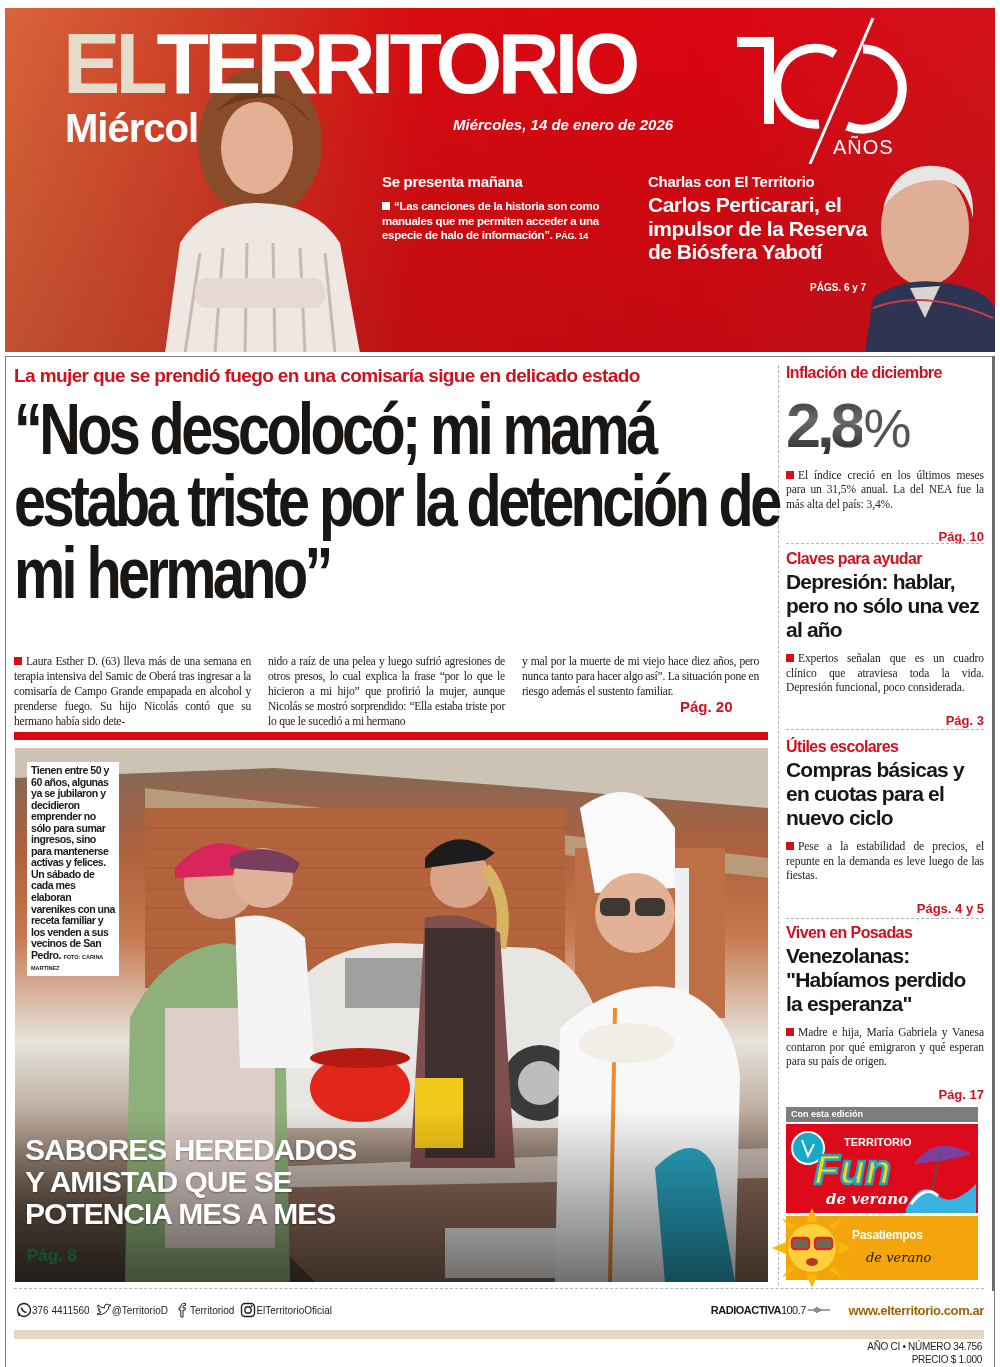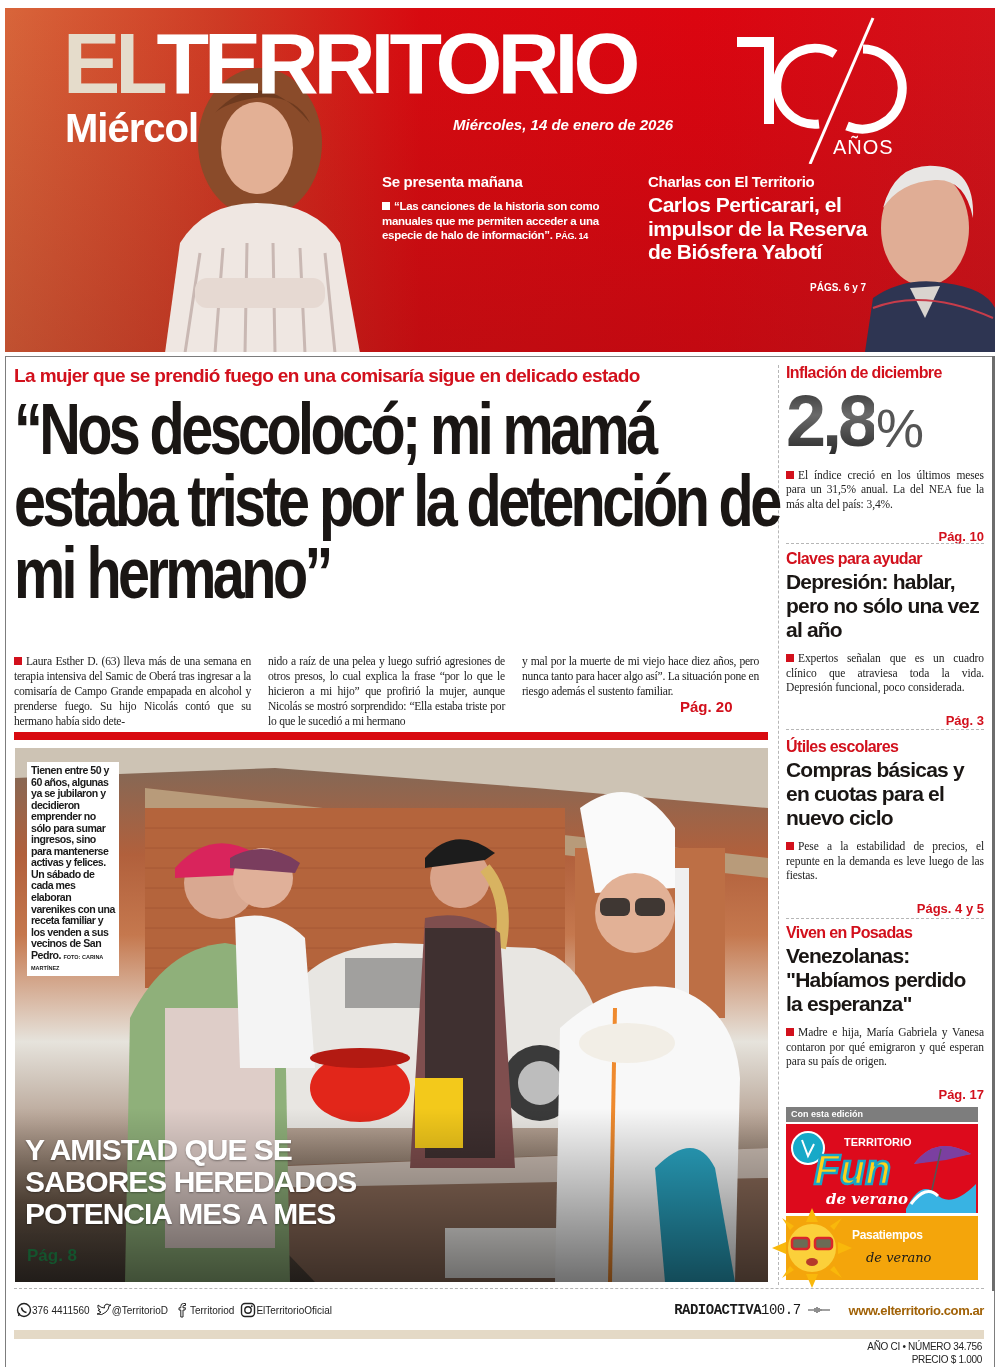--- a/index.html
+++ b/index.html
@@ -62,37 +62,37 @@
 
   
   .side { position:absolute; left:786px; width:198px; }
   .side .kicker { font-size:16px; font-weight:700; color:#d2101c; letter-spacing:-0.6px; white-space:nowrap; }
   .side .title { font-size:21px; font-weight:700; color:#1a1614; line-height:1.15; letter-spacing:-0.8px; margin-top:2px; }
   .side .desc { font-family:"Liberation Serif", serif; font-size:11.5px; line-height:1.25; color:#222; margin-top:9px; text-align:justify; letter-spacing:-0.1px; }
   .side .page { font-size:13px; font-weight:700; color:#d2101c; text-align:right; margin-top:18px; }
   .side-sep { position:absolute; left:786px; width:198px; border-top:1px dashed #b6b6b6; }
 
   .inflation-big { display:flex; align-items:flex-end; margin-top:0; height:72px; }
-  .inflation-big .num { font-size:72px; font-weight:900; letter-spacing:-4px; line-height:0.9;
+  .inflation-big .num { font-size:63px; font-weight:900; letter-spacing:-4px; line-height:0.9;
     background: linear-gradient(180deg, #3a3a3a 0%, #6a6a6a 40%, #2d2d2d 100%); -webkit-background-clip:text; background-clip:text; color:transparent; }
   .inflation-big .pct { font-size:54px; font-weight:300; color:#555; line-height:0.95; margin-left:2px; }
 
   .edition-label { position:absolute; left:786px; top:1107px; width:192px; height:15px; background:#7d7d7d; color:#fff; font-size:9px; font-weight:700; padding:2px 5px; }
   .fun-box { position:absolute; left:786px; top:1124px; width:192px; height:89px; background:#dd0a1c; overflow:hidden; }
   .pasa-box { position:absolute; left:786px; top:1216px; width:192px; height:64px; background:#f4a50b; overflow:visible; }
   .pasa-title { position:absolute; left:852px; top:1228px; font-size:12px; font-weight:700; color:#fff; letter-spacing:-0.3px; }
   .pasa-sub { position:absolute; left:866px; top:1250px; font-family:"DejaVu Serif", serif; font-style:italic; font-size:13px; color:#1a1a1a; }
 
   
   .footer-sep { position:absolute; left:14px; top:1288px; width:970px; border-top:1px dashed #b6b6b6; }
   .footer { position:absolute; left:16px; top:1300px; width:968px; height:20px; display:flex; align-items:center; font-size:10px; color:#222; }
   .footer .social { display:flex; align-items:center; gap:0; margin-right:6px; }
   .footer .icon { display:inline-block; width:16px; height:16px; }
   .footer .right { margin-left:auto; display:flex; align-items:center; gap:18px; }
-  .footer .radio { font-size:14px; font-weight:900; color:#1a1a1a; letter-spacing:-0.5px;font-family:Liberation Mono, monospace; }
+  .footer .radio { font-size:11px; font-weight:900; color:#1a1a1a; letter-spacing:-0.5px; }
   .footer .radio .freq { font-weight:300; }
   .footer .url { font-size:13px; font-weight:700; color:#a16207; letter-spacing:-0.4px; }
   .beige-bar { position:absolute; left:14px; top:1330px; width:970px; height:9px; background:#e4d9c6; }
   .issue { position:absolute; right:18px; top:1341px; text-align:right; font-size:10px; line-height:1.25; color:#222; letter-spacing:-0.3px; }
 </style>
 </head>
 <body>
 
 <div class="masthead">
   <div class="shade"></div>
@@ -227,22 +227,22 @@
           <stop offset="1" stop-color="#000" stop-opacity="0.55"></stop>
         </linearGradient>
       </defs>
     <rect x="0" y="360" width="753" height="174" fill="url(#fadeb)"></rect>
   </svg>
 </div>
 <div class="photo-caption">
   <span>Tienen entre 50 y 60 años, algunas ya se jubilaron y decidieron emprender no sólo para sumar ingresos, sino para mantenerse activas y felices. Un sábado de cada mes elaboran varenikes con una receta familiar y los venden a sus vecinos de San Pedro.</span> <span class="credit">FOTO: CARINA MARTÍNEZ</span>
 </div>
 <div class="photo-title">
+  <div>SABORES HEREDADOS</div>
   <div>Y AMISTAD QUE SE</div>
-  <div>SABORES HEREDADOS</div>
   <div>POTENCIA MES A MES</div>
 </div>
 <div class="photo-page">Pág. 8</div>
 
 <div class="side" style="top:364px;">
   <div class="kicker">Inflación de diciembre</div>
   <div class="inflation-big">
     <span class="num">2,8</span>
       <span class="pct">%</span>
   </div>

